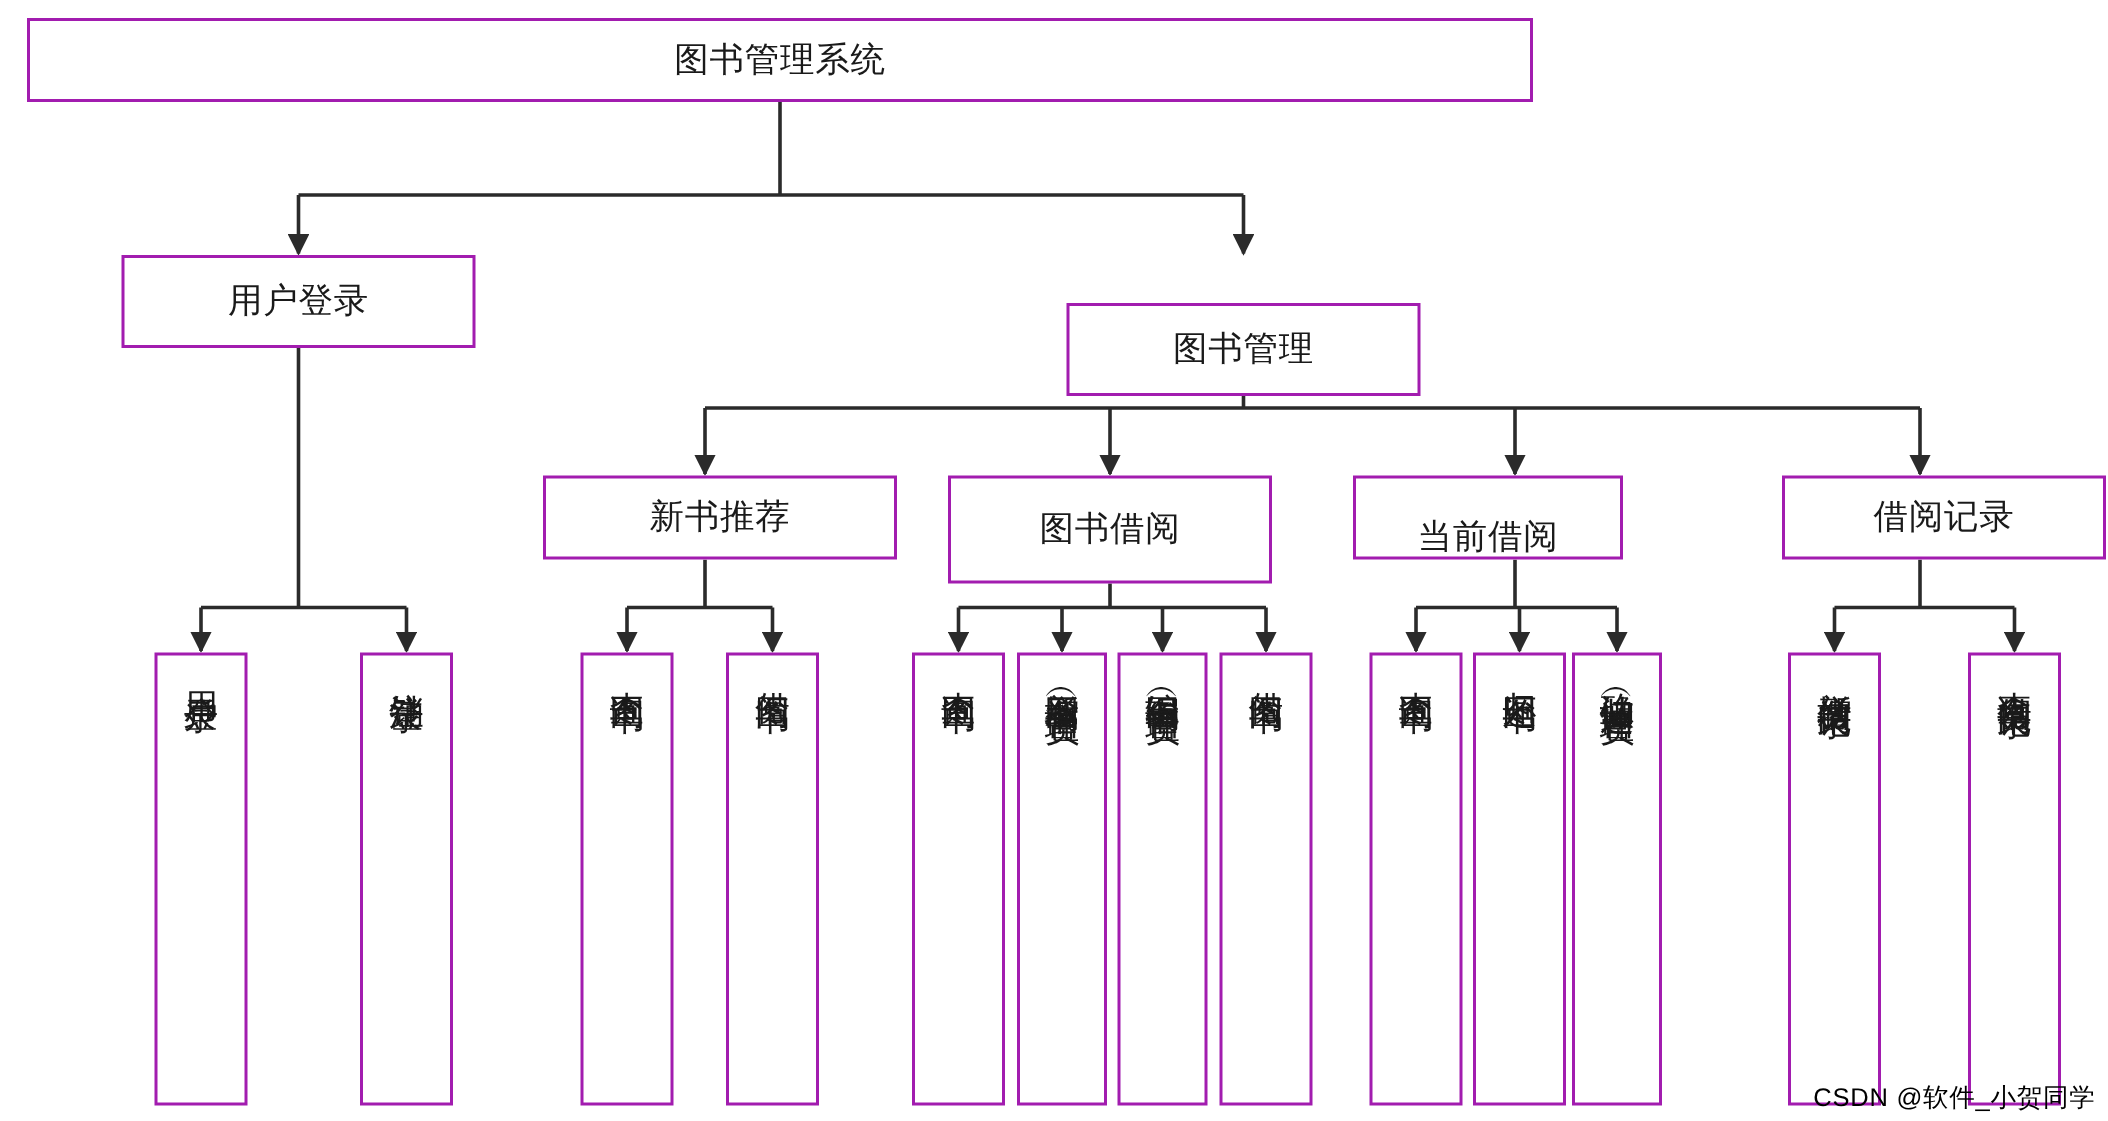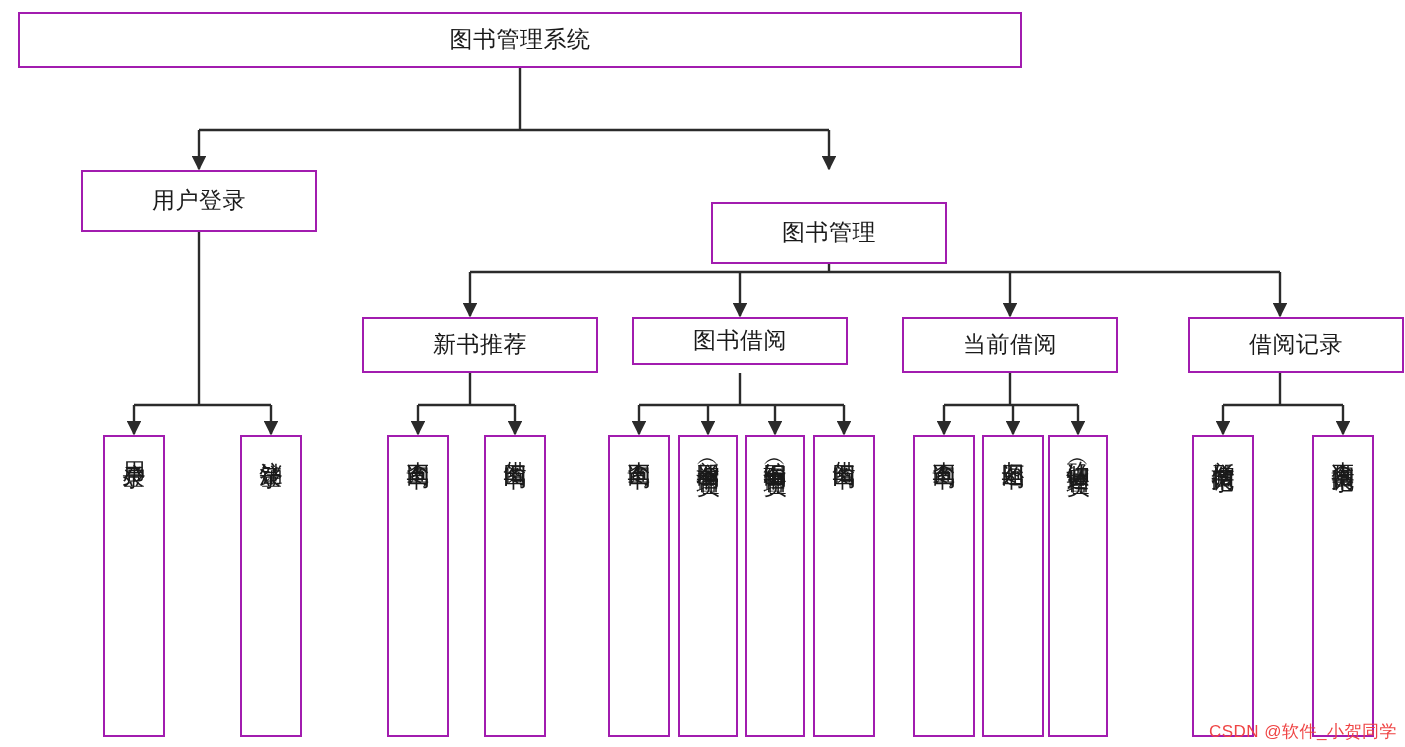--- a/index.html
+++ b/index.html
@@ -59,21 +59,21 @@
     line-height: 1.18;
     letter-spacing: 2px;
     white-space: normal;
     max-height: 100%;
   }
   #watermark {
     position: absolute;
     right: 8px;
     bottom: 4px;
     font-size: 17px;
-    color: #ef4444;
+    color: #000000;
     letter-spacing: 0.5px;
     user-select: none;
     white-space: nowrap;
   }
 </style>
 </head>
 <body>
 
 <div id="diagram-root">
 
@@ -126,24 +126,24 @@
       </div>
       <div class="node horizontal" style="left: 81px; top: 170px; width: 236px; height: 62px;">
         <div class="node-label">用户登录</div>
       </div>
       <div class="node horizontal" style="left: 711px; top: 170px; width: 236px; height: 62px; margin-top: 32px;">
         <div class="node-label">图书管理</div>
       </div>
       <div class="node horizontal" style="left: 362px; top: 317px; width: 236px; height: 56px;">
         <div class="node-label">新书推荐</div>
       </div>
-      <div class="node horizontal" style="left: 632px; top: 317px; width: 216px; height: 48px;">
+      <div class="node horizontal" style="left: 632px; top: 317px; width: 216px; height: 72px;">
         <div class="node-label">图书借阅</div>
       </div>
-      <div class="node horizontal" style="left: 902px; top: 317px; width: 216px; height: 56px;">
+      <div class="node horizontal" style="left: 902px; top: 317px; width: 180px; height: 56px; align-items: flex-end;">
         <div class="node-label">当前借阅</div>
       </div>
       <div class="node horizontal" style="left: 1172px; top: 317px; width: 216px; height: 56px; margin-left: 16px;">
         <div class="node-label">借阅记录</div>
       </div>
       <div class="node vertical" style="left: 103px; top: 435px; width: 62px; height: 302px;">
         <div class="node-label">用户登录</div>
       </div>
       <div class="node vertical" style="left: 240px; top: 435px; width: 62px; height: 302px;">
         <div class="node-label">注销登录</div>

